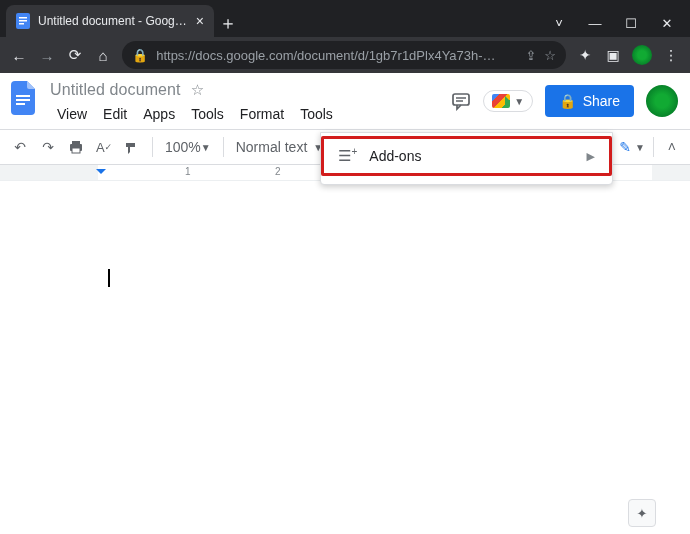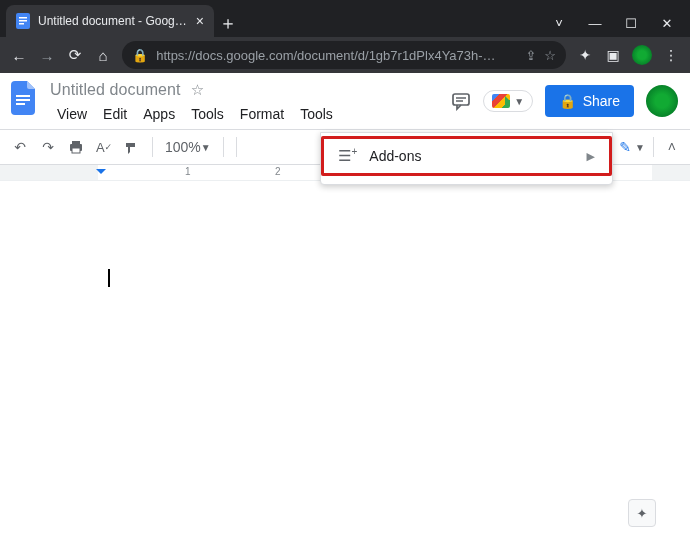--- a/index.html
+++ b/index.html
@@ -172,20 +172,24 @@
       <svg width="16" height="16">
         <path d="M2 4h9v4H6v5l-2 2V8H2z" fill="#5f6368"></path>
       </svg>
     </span>
   <span class="tb-sep"></span>
   <span class="zoom">
       <span>100%</span>
       <span class="caret">▼</span>
     </span>
   <span class="tb-sep"></span>
+  <span class="style-sel">
+      <span>Normal text</span>
+      <span class="caret">▼</span>
+    </span>
   <span class="tb-sep"></span>
   <div class="spacer"></div>
   <span class="ruler-num" style="color:#80868b;font-size:10px;padding-right:8px;">6</span>
   <span class="tb-sep"></span>
   <span class="pen">
       <span class="pen-ico">✎</span>
       <span class="caret">▼</span>
     </span>
   <span class="tb-sep"></span>
   <span class="chev-up">˄</span>

